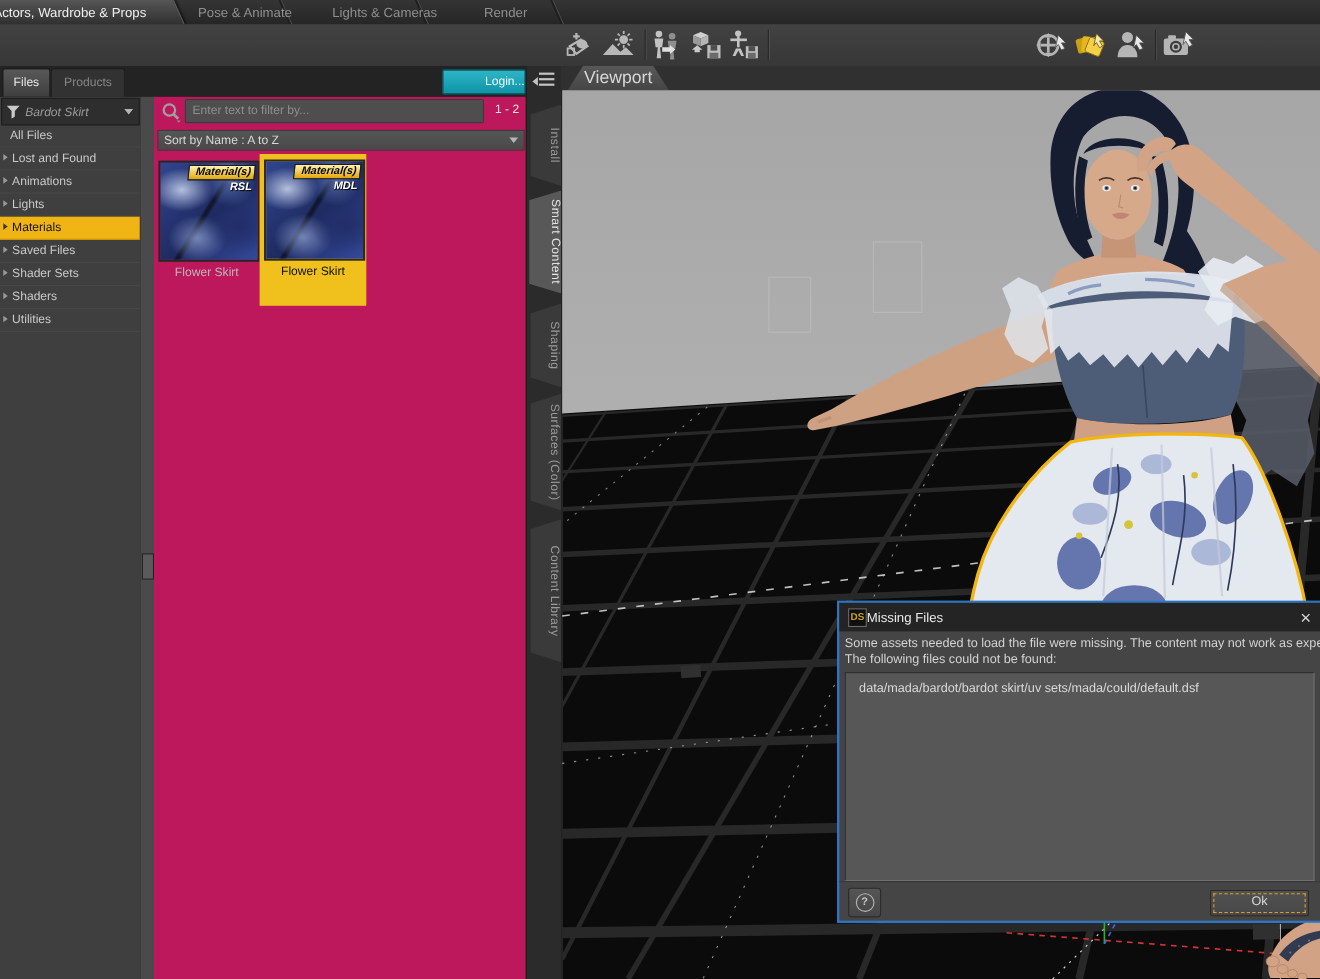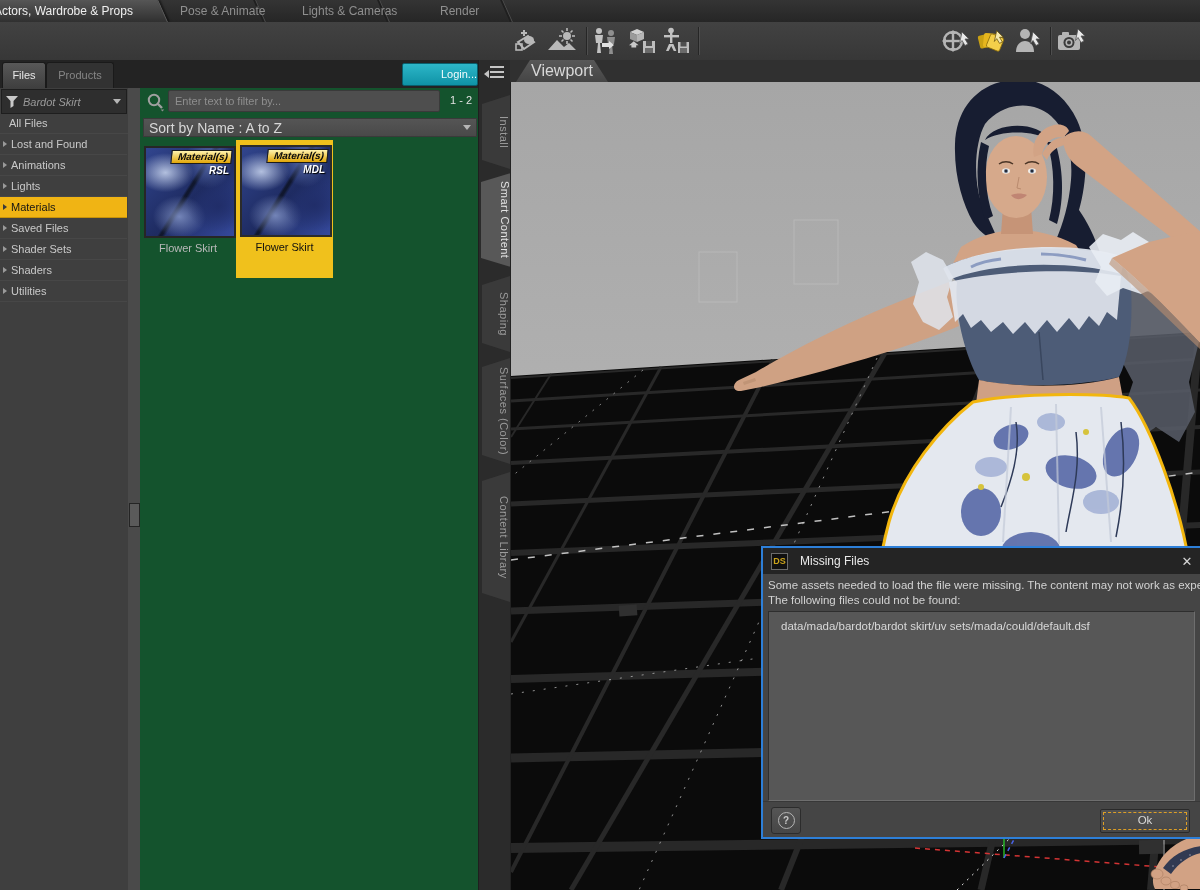--- a/index.html
+++ b/index.html
@@ -38,28 +38,28 @@
   .cat .tri{display:inline-block;width:0;height:0;border-top:3px solid transparent;border-bottom:3px solid transparent;border-left:4px solid #9a9a9a;margin:0 4px 1px 3px}
   .cat.nobullet{padding-left:9px}
   .cat.selected{background:#f0b414;color:#141414;border-bottom:1px solid #c79208}
   .cat.selected .tri{border-left-color:#3a3a3a}
 
   
   #sbtrack{left:128px;top:88px;width:12px;height:802px;background:#4a4a4a;border-right:1px solid #333}
   #sbhandle{left:129px;top:503px;width:9px;height:22px;background:#5a5a5a;border:1px solid #242424}
 
   
-  #content{left:140px;top:88px;width:338px;height:802px;background:#14532d}
+  #content{left:140px;top:88px;width:338px;height:802px;background:#be185d}
   #searchrow{left:0;top:0;width:338px;height:28px}
   #searchinput{position:absolute;left:28px;top:2px;width:258px;height:20px;background:#4e4e4e;border:1px solid #3a3a3a;
                border-radius:2px;color:#d8d8d8;font-size:11px;padding:0 6px;font-family:"Liberation Sans",sans-serif}
   #searchinput::placeholder{color:#8e8e8e}
   #resultcount{position:absolute;right:6px;top:6px;font-size:11px;color:#e2e2e2}
   #sortbar{left:3px;top:30px;width:332px;height:17px;background:linear-gradient(#555,#494949);border:1px solid #3a3a3a;
-           display:flex;align-items:center;font-size:14px;color:#d8d8d8}
+           display:flex;align-items:center;font-size:11px;color:#d8d8d8}
   #sortbar .slabel{flex:1;padding-left:5px}
 
   
   .card{position:absolute;top:53px}
   #card0{left:0px;width:96px}
   #card1{left:96px;width:97px;background:#f0c11c;height:138px;top:52px}
   .thumbwrap{position:absolute;left:4px;top:5px;width:88px;height:88px;border:2px solid #262626}
   #card1 .thumbwrap{border-color:#2b2b2b}
   .thumb{width:100%;height:100%;position:relative;overflow:hidden;
     background:
@@ -89,21 +89,21 @@
   
   #vpbar{left:510px;top:60px;width:690px;height:22px;background:#303030;border-bottom:1px solid #222}
   #vptab{position:absolute;left:6px;top:0;width:92px;height:22px;line-height:22px;background:linear-gradient(#585858,#454545);
          clip-path:polygon(14px 0,calc(100% - 14px) 0,100% 100%,0 100%);text-align:center;font-size:16px;color:#d8d8d8}
   #scene{left:510px;top:82px;width:690px;height:808px;background:linear-gradient(#a6a6a6,#b8b8b8 70%,#b4b4b4);border-left:1px solid #222}
   #scene svg{position:absolute;left:0;top:0}
 
   
   #dialog{left:762px;top:547px;width:437px;height:289px;background:#454545;border:1px solid #2d7fd8;z-index:10;box-shadow:0 0 0 1px #2d7fd8}
   #dlgtitle{position:absolute;left:0;top:0;width:100%;height:26px;background:#242424;display:flex;align-items:center}
-  #dlglogo{width:15px;height:15px;margin:0 12px 0 8px;background:#101010;border:1px solid #6b6b6b;color:#caa31b;
+  #dlglogo{width:15px;height:15px;margin:0 0 0 8px;background:#101010;border:1px solid #6b6b6b;color:#caa31b;
            font-size:9px;font-weight:bold;text-align:center;line-height:15px}
   #dlgtitletext{flex:1;font-size:12px;color:#e9e9e9}
   #dlgclose{width:26px;text-align:center;color:#d5d5d5;font-size:13px}
   .dlgmsg{position:absolute;left:5px;font-size:11.5px;color:#d2d2d2;white-space:nowrap}
   #dlglist{position:absolute;left:5px;top:63px;width:425px;height:188px;background:#575757;
            border-top:1px solid #2e2e2e;border-left:1px solid #2e2e2e;border-right:1px solid #6e6e6e;border-bottom:1px solid #6e6e6e}
   #dlgfile{position:absolute;left:12px;top:8px;font-size:11.5px;color:#d8d8d8;white-space:nowrap}
   #dlgfooter{position:absolute;left:0;bottom:0;width:100%;height:35px;border-top:1px solid #383838}
   #helpbtn{position:absolute;left:8px;top:5px;width:28px;height:25px;background:linear-gradient(#555,#464646);
            border:1px solid #2c2c2c;border-radius:3px;display:flex;align-items:center;justify-content:center}

